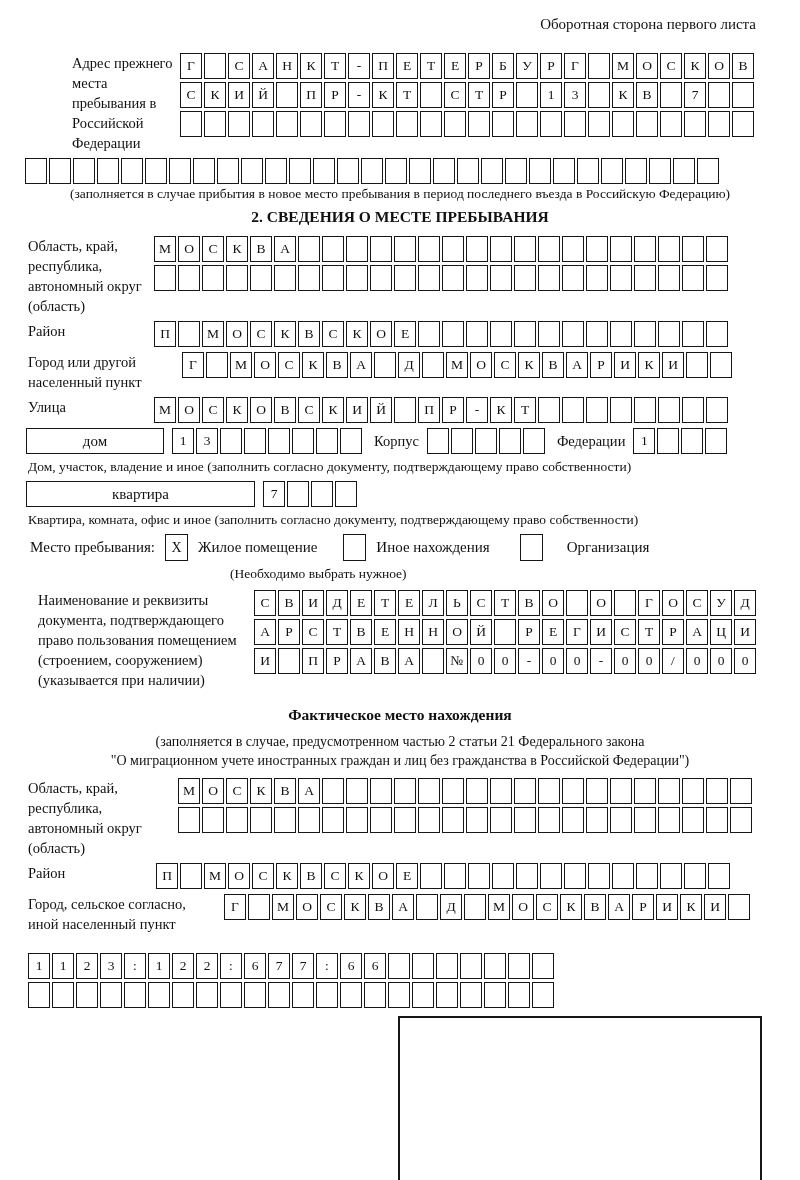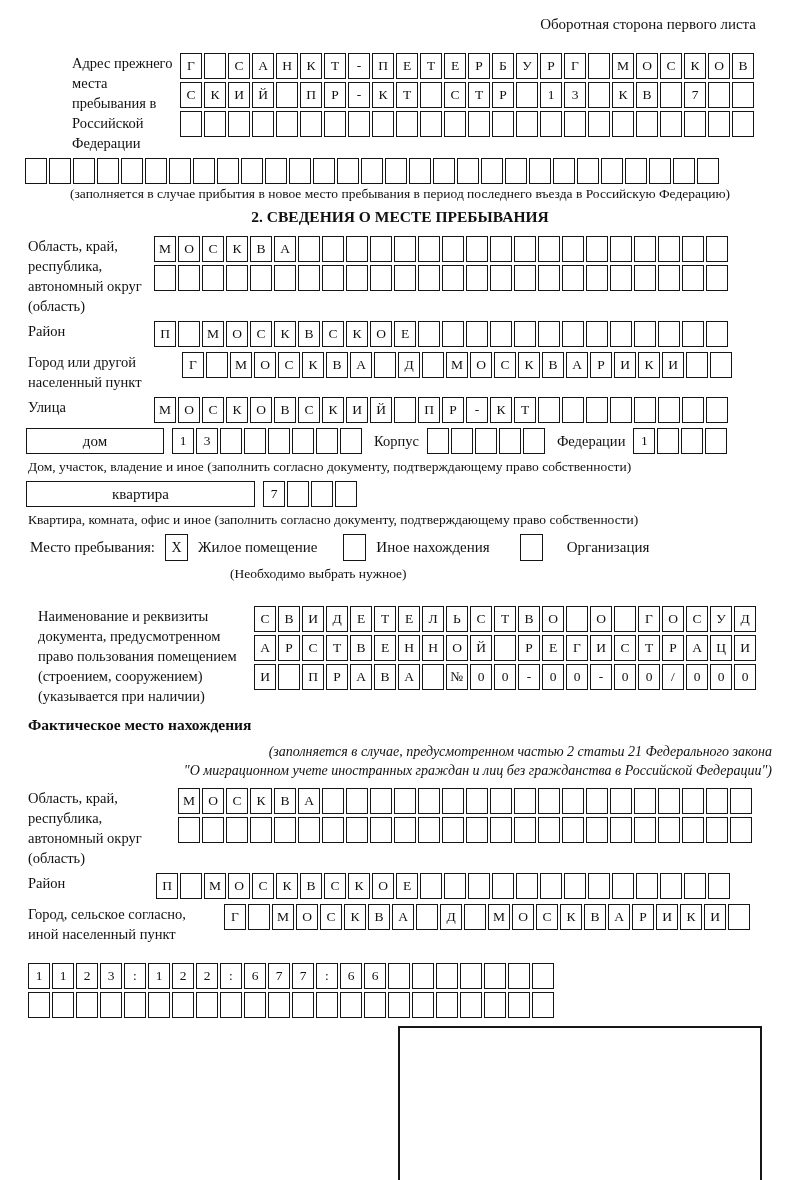--- a/index.html
+++ b/index.html
@@ -31,23 +31,23 @@
     align-items:center; justify-content:center; font-size:15px; flex:none; margin-right:8px;
   }
   .wb170{width:138px;} .wb205{width:229px;}
   .inline-label{ font-size:14.5px; line-height:26px; padding:0 8px 0 10px; flex:none;text-align:right;}
   .stayrow{ padding-left:2px; font-size:15px; line-height:27px;}
   .checkbox{
     width:23px; height:27px; box-sizing:border-box; border:1.6px solid #161616;
     display:inline-flex; align-items:center; justify-content:center; font-size:14px; flex:none;
   }
   .opt-label{ padding:0 0 0 10px;}
-  .choose{ margin-left:202px; margin-bottom:24px;}
-  .fact-title{ padding-right:28px; font-weight:bold; font-size:15.5px; margin:10px 0 8px;}
-  .fact-sub{ text-align:right; padding-right:28px; font-size:14px; line-height:19px;font-style:italic;}
+  .choose{ margin-left:202px; margin-bottom:8px;}
+  .fact-title{ text-align:center; padding-right:28px; font-weight:bold; font-size:15.5px; margin:16px 0 8px;}
+  .fact-sub{ text-align:center; padding-right:28px; font-size:14px; line-height:19px;}
   .fact-subwrap{ margin-bottom:8px;}
   .mt14{ margin-top:14px;}
   .stampwrap{ margin-left:370px; margin-top:4px; width:364px;}
   .stampbox{ width:364px; height:174px; box-sizing:border-box; border:2px solid #161616; background:#fff;}
 </style>
 </head>
 <body>
 
 <div class="page">
 
@@ -364,21 +364,21 @@
     <span class="checkbox" style="margin-left:10px;">X</span>
     <span class="opt-label">Жилое помещение</span>
     <span class="checkbox" style="margin-left:26px;"></span>
     <span class="opt-label">Иное нахождения</span>
     <span class="checkbox" style="margin-left:30px;"></span>
     <span class="opt-label" style="padding-left:24px;">Организация</span>
   </div>
   <div class="caption choose">(Необходимо выбрать нужное)</div>
 
   <div class="flex">
-    <div class="label w226">Наименование и реквизиты документа, предусмотренном право пользования помещением (строением, сооружением) (указывается при наличии)</div>
+    <div class="label w226">Наименование и реквизиты документа, подтверждающего право пользования помещением (строением, сооружением) (указывается при наличии)</div>
     <div class="boxcol">
       <div class="boxrow">
           <span class="cell">С</span>
           <span class="cell">В</span>
           <span class="cell">И</span>
           <span class="cell">Д</span>
           <span class="cell">Е</span>
           <span class="cell">Т</span>
           <span class="cell">Е</span>
           <span class="cell">Л</span>

